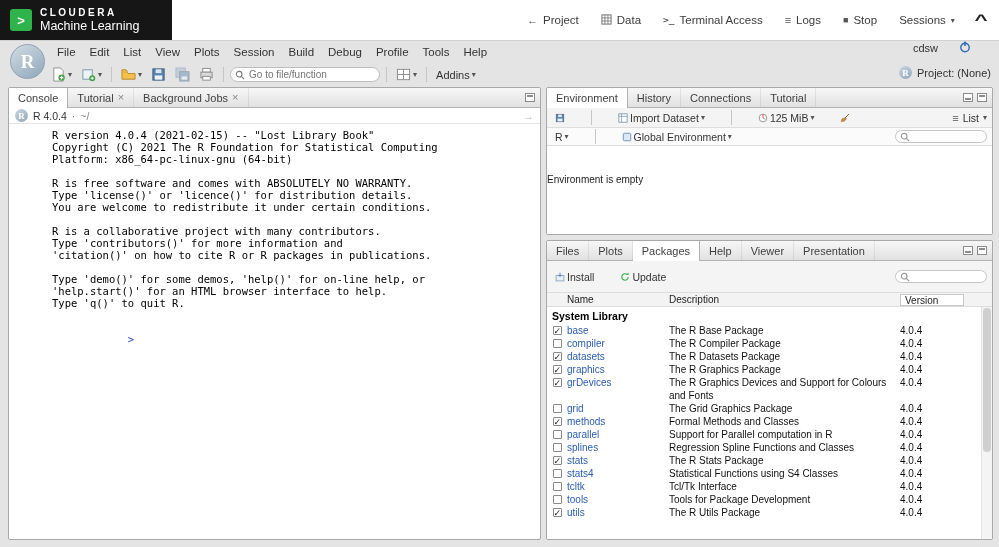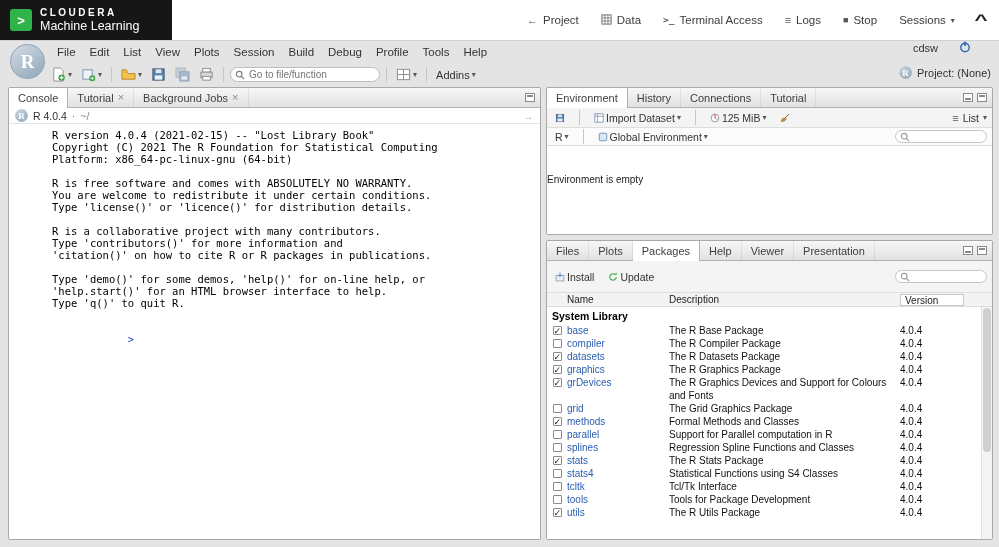--- a/index.html
+++ b/index.html
@@ -74,21 +74,21 @@
                        border-bottom:1px solid #e4e4e4; font-size:10.5px; color:#333; background:#fff; }
   .subpath { color:#888; }
   .subsep { color:#888; }
   .popout { margin-left:auto; color:#bcbcbc; font-size:11px; }
   .console-body { flex:1; padding:5px 7px; font-family:"DejaVu Sans Mono", monospace; font-size:10.5px;
                   line-height:12px; color:#000; cursor:text; }
   .console-line { min-height:12px; white-space:pre-wrap;padding-left:36px; }
   .prompt { color:#1a41c8; }
 
   
-  .ptoolbar { display:flex; align-items:center; background:#f4f4f4; border-bottom:1px solid #dedede; padding:0 5px; gap:8px; }
+  .ptoolbar { display:flex; align-items:center; background:#f4f4f4; border-bottom:1px solid #dedede; padding:0 5px; gap:20px; }
   .env-t1 { height:20px; min-height:20px; }
   .env-t2 { height:18px; min-height:18px; background:#fbfbfb; }
   .pkg-t { height:32px; min-height:20px; }
   .tb-label { font-size:10.5px; color:#333; white-space:nowrap; }
   .right-group { margin-left:auto; display:flex; align-items:center; gap:4px; }
   .lines-glyph { font-size:11px; color:#555; }
   .search-sm { width:92px; height:13px; border:1px solid #c6c6c6; border-radius:7px; padding:0 4px 0 16px;
                font-size:9.5px; background:#fff; outline:none; font-family:"Liberation Sans", sans-serif; }
 
   .env-body { flex:1; position:relative; background:#fff; }
@@ -325,23 +325,23 @@
               <div class="console-line">R version 4.0.4 (2021-02-15) -- "Lost Library Book"</div>
 
               <div class="console-line">Copyright (C) 2021 The R Foundation for Statistical Computing</div>
 
               <div class="console-line">Platform: x86_64-pc-linux-gnu (64-bit)</div>
 
               <div class="console-line"></div>
 
               <div class="console-line">R is free software and comes with ABSOLUTELY NO WARRANTY.</div>
 
+              <div class="console-line">Type 'license()' or 'licence()' for distribution details.</div>
+
               <div class="console-line">You are welcome to redistribute it under certain conditions.</div>
-
-              <div class="console-line">Type 'license()' or 'licence()' for distribution details.</div>
 
               <div class="console-line"></div>
 
               <div class="console-line">R is a collaborative project with many contributors.</div>
 
               <div class="console-line">Type 'contributors()' for more information and</div>
 
               <div class="console-line">'citation()' on how to cite R or R packages in publications.</div>
 
               <div class="console-line"></div>

